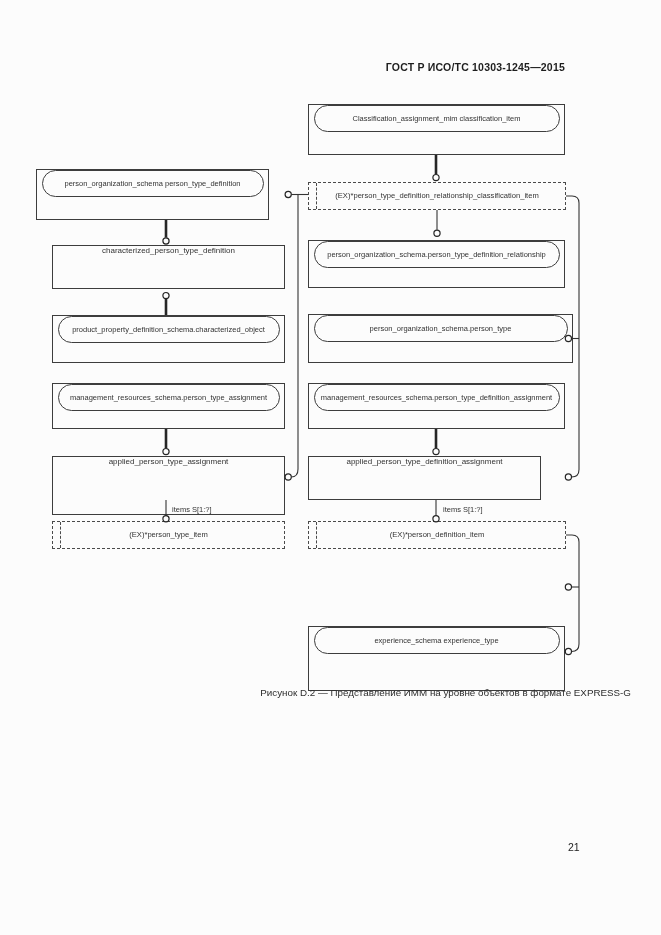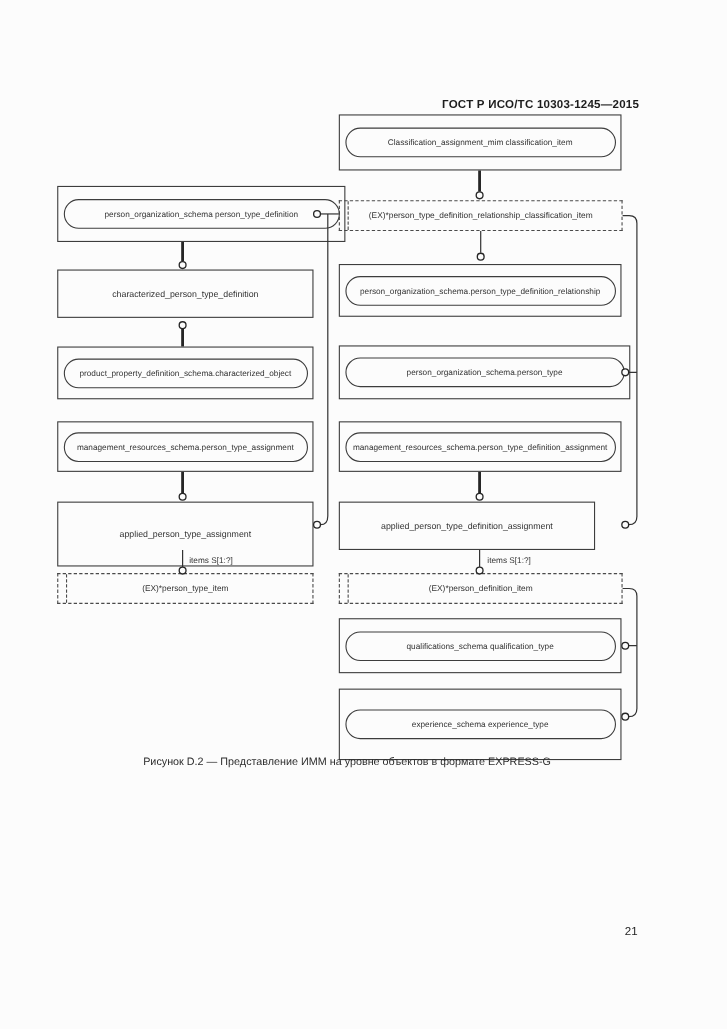--- a/index.html
+++ b/index.html
@@ -1,31 +1,31 @@
 <!DOCTYPE html>
 <html><head>
 <meta charset="utf-8">
 <style>
   * { margin:0; padding:0; box-sizing:border-box; }
   html,body { width:661px; height:935px; }
   body { background:#fff; font-family:"Liberation Sans","DejaVu Sans",sans-serif; }
   .page { position:relative; width:661px; height:935px; background:#fcfcfc; overflow:hidden; color:#333; }
-  .hdr { position:absolute; top:61px; right:80px; font-size:10.5px; font-weight:bold; color:#1d1d1d; letter-spacing:.2px;margin-top:28px; }
-  .box { position:absolute; border:1px solid #3d3d3d; display:flex; align-items:center; justify-content:center; }
+  .hdr { position:absolute; top:61px; right:96px; font-size:10.5px; font-weight:bold; color:#1d1d1d; letter-spacing:.2px; }
+  .box { position:absolute; border:1px solid #3d3d3d; display:flex; align-items:flex-start; justify-content:center; }
   .pill { width:calc(100% - 9px); height:27px; border:1px solid #3d3d3d; border-radius:14px;
           display:flex; align-items:center; justify-content:center; text-align:center; padding:0 4px; }
   .lbl { font-size:8px; color:#333; white-space:nowrap; }
   .pill .lbl { font-size:7.5px; }
   .dash { position:absolute; border:1px dashed #4a4a4a; display:flex; flex-direction:row;
           align-items:center; justify-content:center; line-height:1.35; text-align:center; }
   .dash .lbl { font-size:7.6px; }
   .dedge { position:absolute; left:7px; top:0; bottom:0; width:0; border-left:1px dashed #4a4a4a; }
   .wires { position:absolute; left:0; top:0; pointer-events:none; }
   .edgelbl { font-size:7.5px; fill:#333; }
-  .cap { position:absolute; top:687px; left:0; width:631px; text-align:center; font-size:9.8px; color:#2d2d2d; }
+  .cap { position:absolute; top:687px; left:0; width:631px; text-align:right; font-size:9.8px; color:#2d2d2d; }
   .pageno { position:absolute; top:841px; left:568px; font-size:10.5px; color:#222; }
 </style>
 </head>
 <body>
 
 <div class="page">
 
   <div class="hdr">ГОСТ Р ИСО/ТС 10303-1245—2015</div>
 
   <div class="box" style="left:308px;top:104px;width:257px;height:51px">
@@ -33,21 +33,21 @@
       <span class="lbl">Classification_assignment_mim classification_item</span>
     </div>
   </div>
 
   <div class="dash" style="left:308px;top:182px;width:258px;height:28px">
     <i class="dedge"></i>
     <span class="lbl">(EX)</span>
     <span class="lbl">*person_type_definition_relationship_classification_item</span>
   </div>
 
-  <div class="box" style="left:52px;top:169px;width:262px;height:51px">
+  <div class="box" style="left:36px;top:169px;width:233px;height:51px">
     <div class="pill">
       <span class="lbl">person_organization_schema person_type_definition</span>
     </div>
   </div>
 
   <div class="box" style="left:52px;top:245px;width:233px;height:44px">
     <span class="lbl">characterized_person_type_definition</span>
   </div>
 
   <div class="box" style="left:52px;top:315px;width:233px;height:48px">
@@ -93,25 +93,20 @@
   <div class="box" style="left:308px;top:456px;width:233px;height:44px">
     <span class="lbl">applied_person_type_definition_assignment</span>
   </div>
 
   <div class="dash" style="left:308px;top:521px;width:258px;height:28px">
     <i class="dedge"></i>
     <span class="lbl">(EX)</span>
     <span class="lbl">*person_definition_item</span>
   </div>
 
-  <div class="box" style="left:308px;top:562px;width:257px;height:50px">
-    <div class="pill">
-      <span class="lbl">qualifications_schema qualification_type</span>
-    </div>
-  </div>
 
   <div class="box" style="left:308px;top:626px;width:257px;height:65px">
     <div class="pill">
       <span class="lbl">experience_schema experience_type</span>
     </div>
   </div>
 
   <svg class="wires" width="661" height="935" viewBox="0 0 661 935">
 
     <g stroke="#262626" fill="none" stroke-width="2.6">

